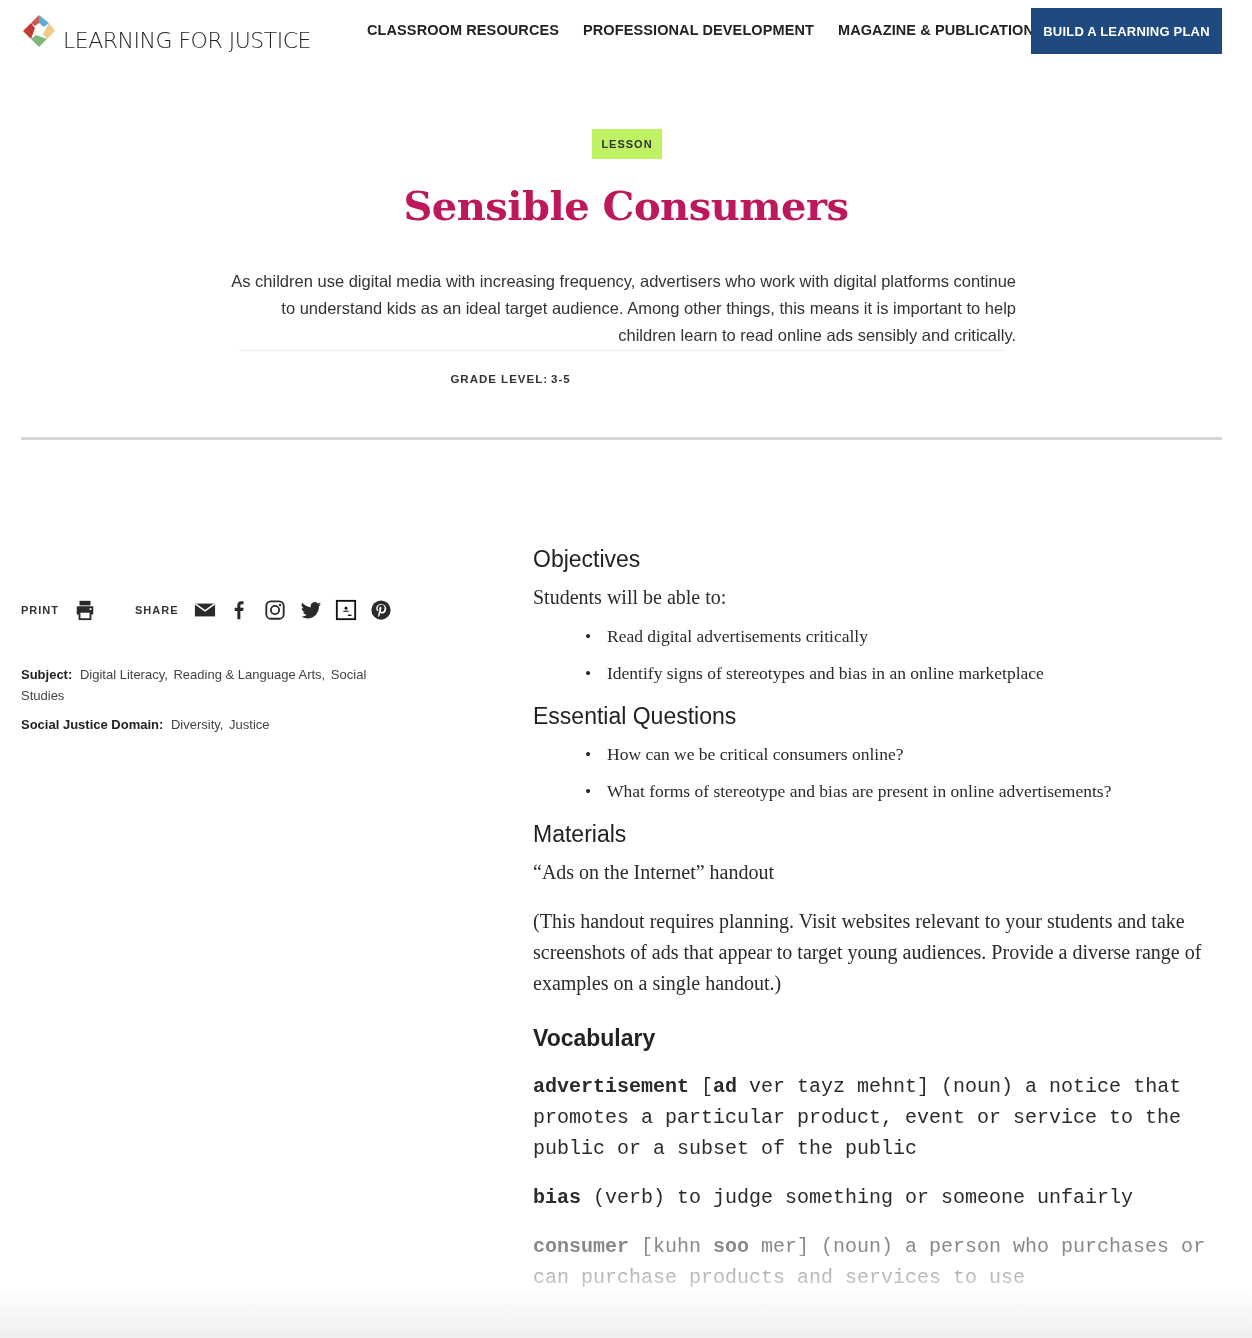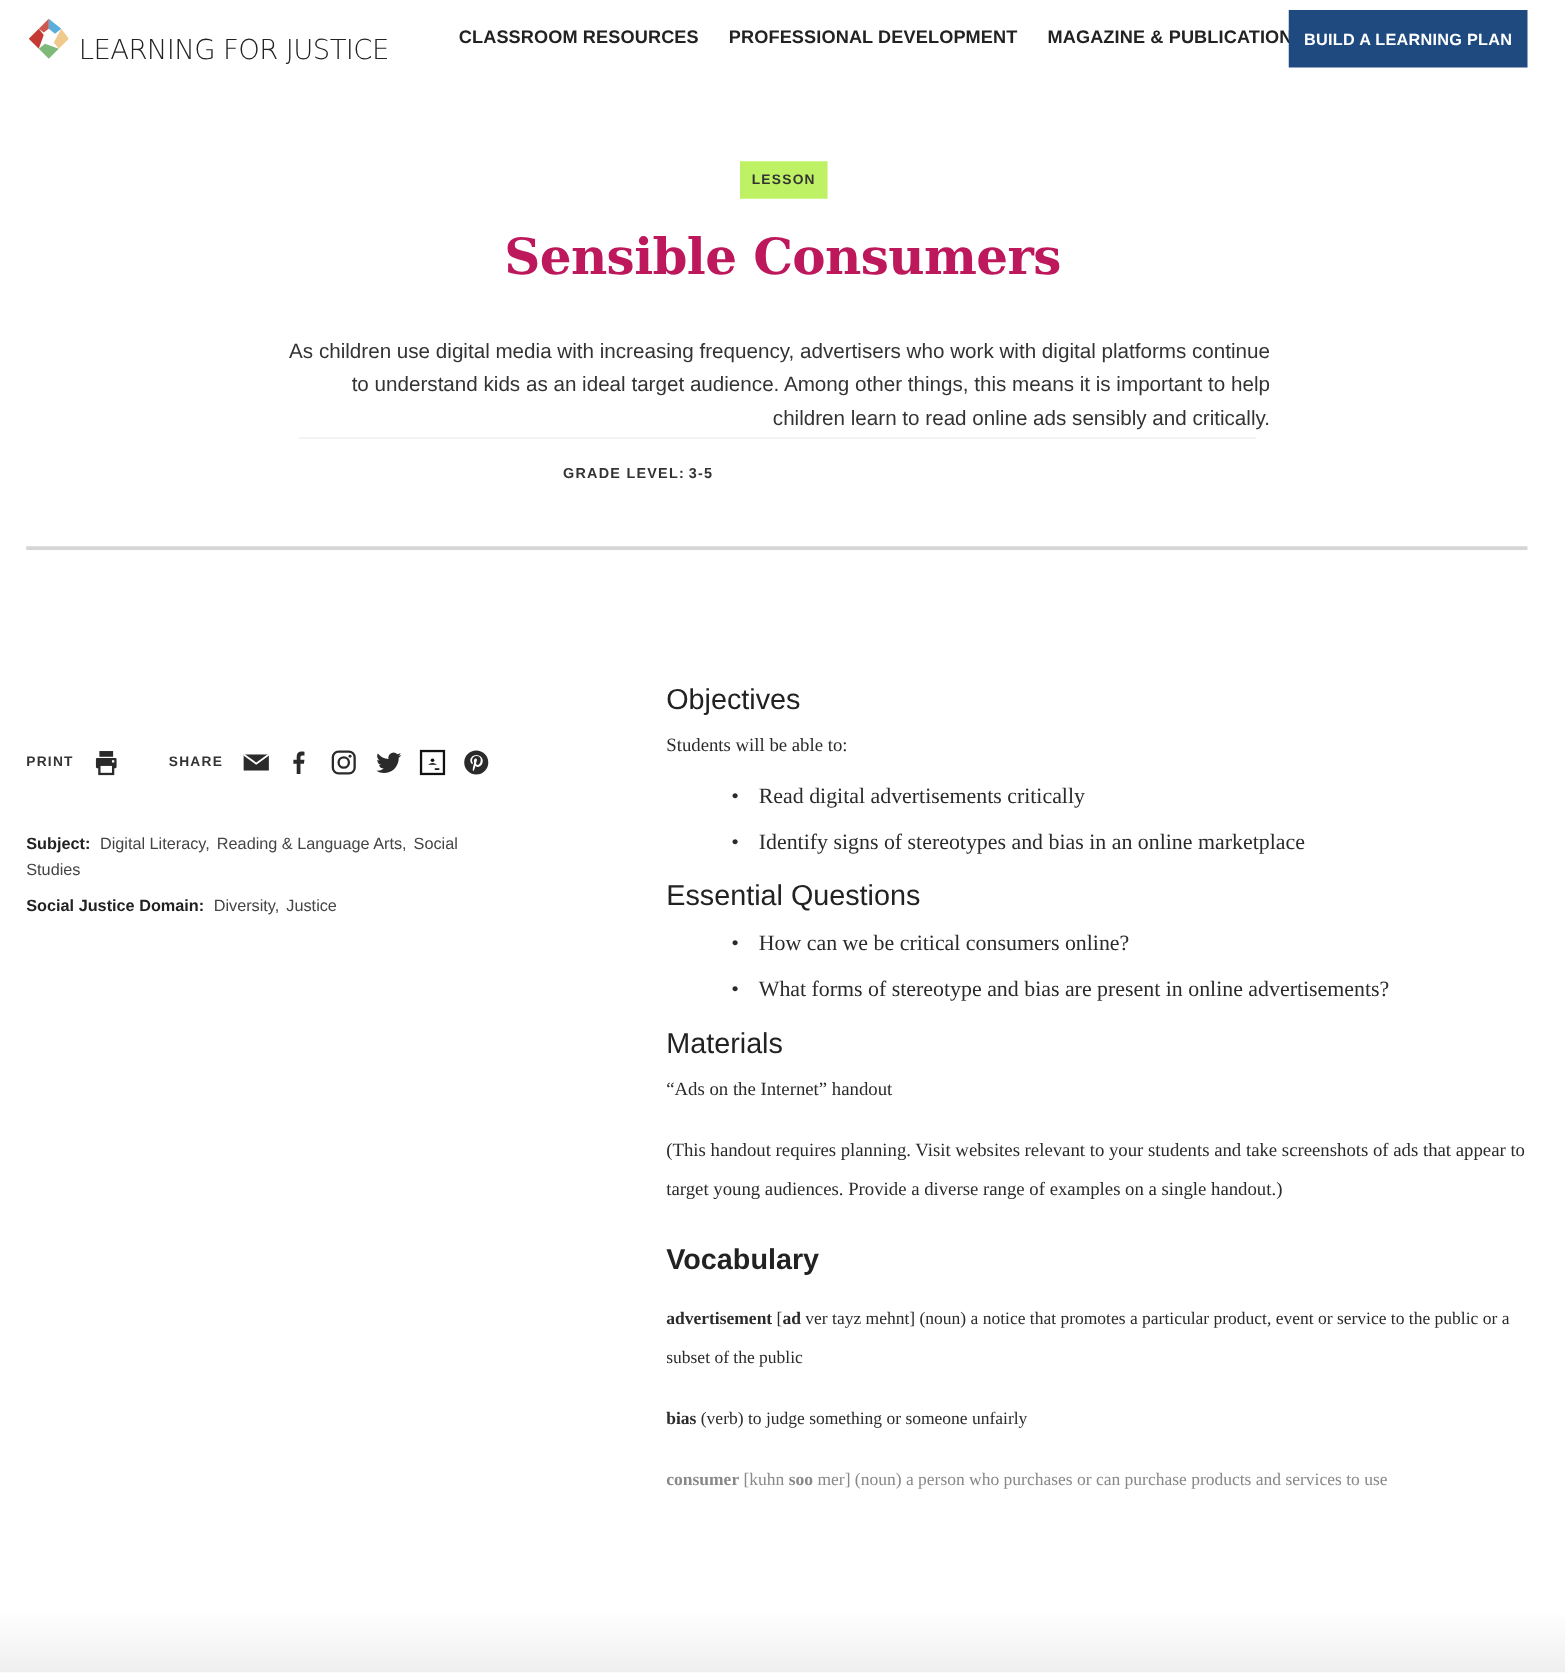--- a/index.html
+++ b/index.html
@@ -31,26 +31,26 @@
   .icon-btn svg { width: 22px; height: 22px; display: block; }
   .meta { position: absolute; left: 21px; top: 664px; width: 370px; font-size: 13px; line-height: 21px; color: #444; }
   .meta-row { margin-bottom: 8px; }
   .meta-key { font-weight: 700; color: #222; margin-right: 4px; }
   .meta-val { color: #444; margin-right: 2px; }
 
   
   .main { position: absolute; left: 533px; top: 544px; width: 690px; font-family: "DejaVu Serif", "Liberation Serif", serif; color: #2a2a2a; }
   .h2 { font-family: "Liberation Sans", sans-serif; font-size: 23px; font-weight: 400; color: #222; line-height: 30px; margin-bottom: 8px; }
   .h2.bold { font-weight: 700; }
-  .p { font-family: "Liberation Serif", serif; font-size: 15px; line-height: 31px; color: #2b2b2b; }
+  .p { font-family: "Liberation Serif", serif; font-size: 20px; line-height: 31px; color: #2b2b2b; }
   ul.bullets { list-style: none; margin: 10px 0 0 52px; }
   ul.bullets li { font-family: "Liberation Serif", serif; font-size: 17.5px; line-height: 27px; margin-bottom: 10px; position: relative; padding-left: 22px; color: #2b2b2b; }
   ul.bullets li::before { content: "\2022"; position: absolute; left: 0; top: 0; }
   .section { margin-bottom: 14px; }
-  .vocab p { font-family: Liberation Serif, serif; font-size: 14px; line-height: 31px; color: #2b2b2b; margin-bottom: 18px; }
+  .vocab p { font-family: Liberation Mono, monospace; font-size: 20px; line-height: 31px; color: #2b2b2b; margin-bottom: 18px; }
   .vocab b { font-weight: 700; }
 
   .fade { position: absolute; left: 0; bottom: 0; width: 1252px; height: 90px; background: linear-gradient(to bottom, rgba(255,255,255,0) 0%, rgba(255,255,255,0.6) 45%, rgba(238,238,238,0.95) 100%); pointer-events: none; }
 </style>
 </head>
 <body>
 
 <div class="header">
   <a class="logo">
     <svg class="logo-mark" viewBox="0 0 38 38">

